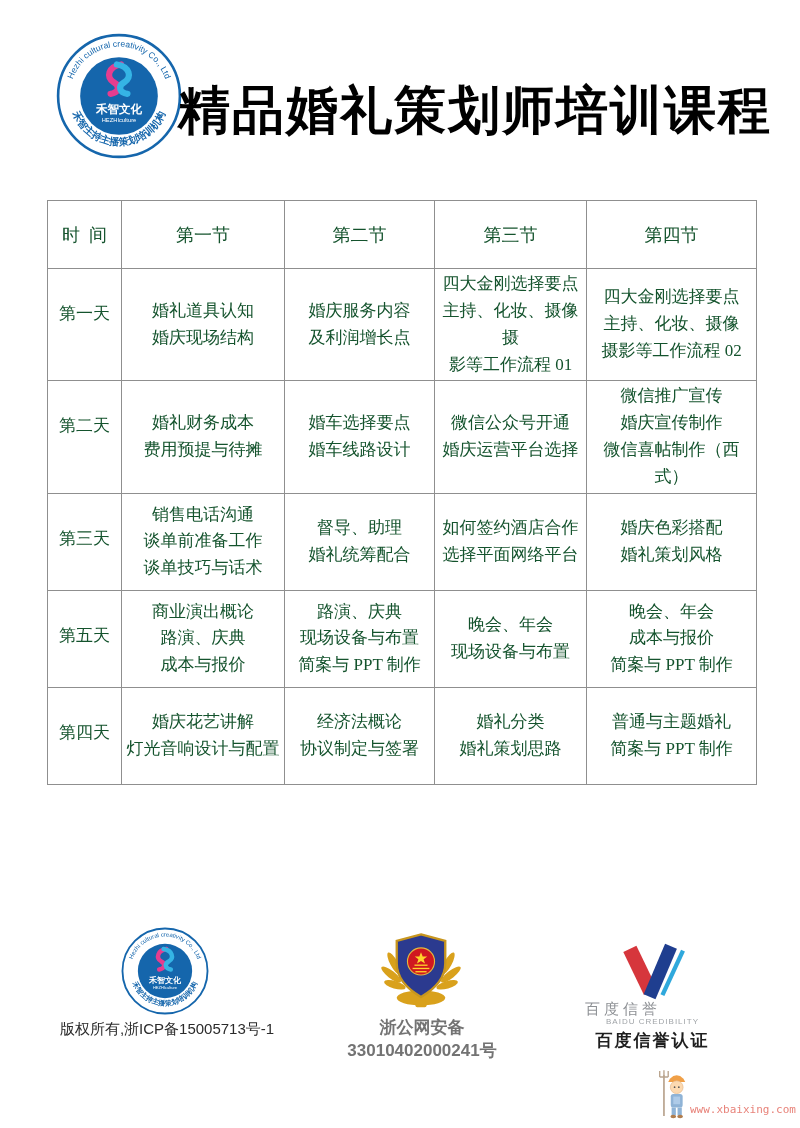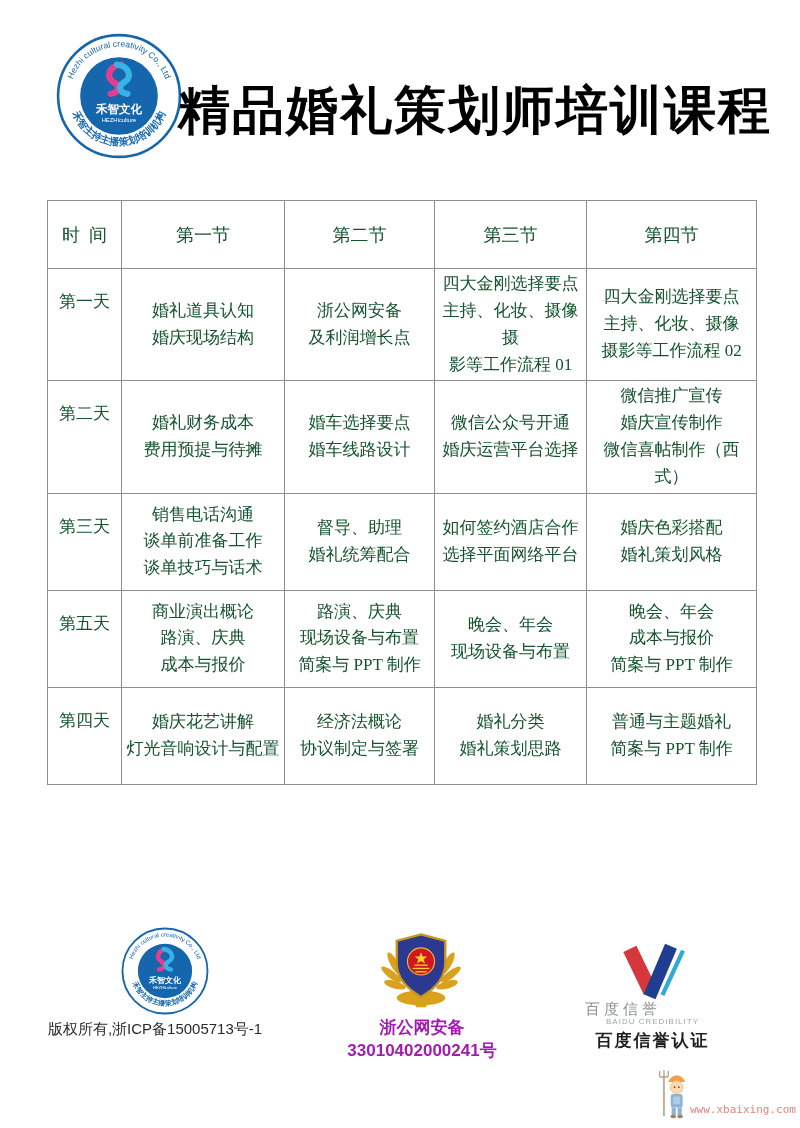--- a/index.html
+++ b/index.html
@@ -28,34 +28,34 @@
   }
   table.course td {
     border: 1px solid #8f8f8f;
     text-align: center;
     font-size: 17px;
     color: #14532d;
   }
   tr.hdr-row { height: 68px; }
   tr.hdr-row td { font-size: 18px; vertical-align: middle; white-space: pre; }
   tr.data-row { height: 97px; }
-  td.day-cell { vertical-align: top; padding-top: 21px; font-size: 18px; margin-top: 20px; }
+  td.day-cell { vertical-align: top; padding-top: 33px; font-size: 18px; margin-top: 20px; }
   td.content-cell { vertical-align: middle; padding: 2px 2px; line-height: 1.58; }
 
   
   .sans { font-family: "Liberation Sans", "DejaVu Sans", sans-serif; }
   .footer-left-logo { left: 121px; top: 926px; width: 88px; height: 90px; }
   .copyright-text {
-    left: 40px; top: 1020px; width: 230px; text-align: center;
+    left: 52px; top: 1020px; width: 230px; text-align: center;
     font-size: 15px; color: #2b2b2b;
   }
   .badge-wrap { left: 379px; top: 924px; width: 84px; height: 88px; }
   .police-text {
     left: 312px; top: 1016px; width: 220px; text-align: center;
-    font-size: 17px; font-weight: bold; color: #a21caf;
+    font-size: 17px; font-weight: bold; color: #737373;
   }
   .baidu-wrap { left: 608px; top: 942px; width: 90px; height: 60px; }
   .baidu-cn {
     left: 585px; top: 1000px; width: 135px; text-align: left;
     font-size: 15px; letter-spacing: 4px; color: #8d9094;
   }
   .baidu-en {
     left: 585px; top: 1017px; width: 135px; text-align: center;
     font-size: 8px; letter-spacing: 1px; color: #a0a4a8;
   }
@@ -118,21 +118,21 @@
         <td>第四节</td>
       </tr>
 
     <tr class="data-row">
           <td class="day-cell">第一天</td>
           <td class="content-cell">
             <div class="cell-line">婚礼道具认知</div>
             <div class="cell-line">婚庆现场结构</div>
           </td>
           <td class="content-cell">
-            <div class="cell-line">浙公网安备</div>
+            <div class="cell-line">婚庆服务内容</div>
             <div class="cell-line">及利润增长点</div>
           </td>
           <td class="content-cell">
             <div class="cell-line">四大金刚选择要点</div>
             <div class="cell-line">主持、化妆、摄像摄</div>
             <div class="cell-line">影等工作流程 01</div>
           </td>
           <td class="content-cell">
             <div class="cell-line">四大金刚选择要点</div>
             <div class="cell-line">主持、化妆、摄像</div>

